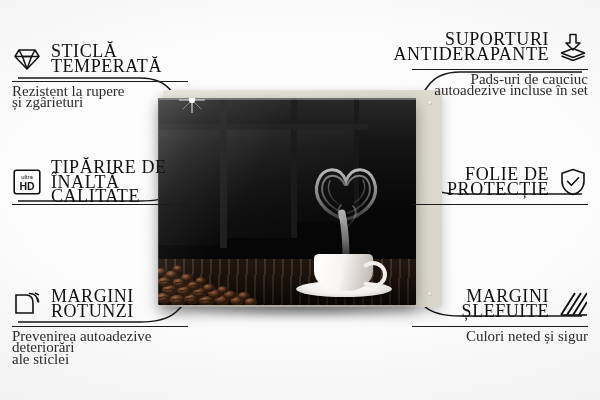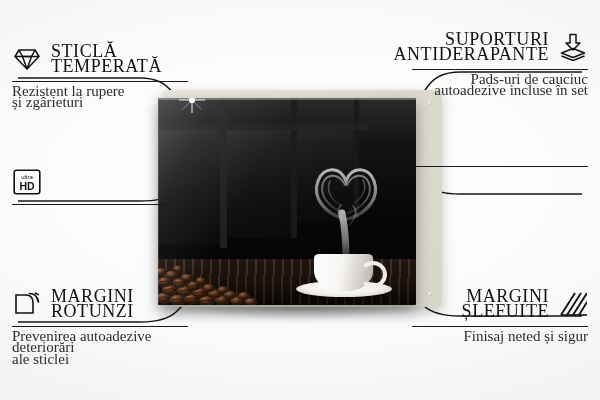--- a/index.html
+++ b/index.html
@@ -401,20 +401,22 @@
 
   <div class="feat left" id="feat-hd-print">
     <div class="feat-head">
       <span class="feat-icon">
         <svg width="28" height="26" viewBox="0 0 28 26">
           <rect x="1.2" y="1.2" width="25.6" height="23.6" rx="2.2" fill="none" stroke="#111111" stroke-width="1.6"></rect>
           <text x="14" y="10.4" text-anchor="middle" font-family="Liberation Sans, sans-serif" font-size="6" fill="#111111">ultra</text>
           <text x="14" y="21" text-anchor="middle" font-family="Liberation Sans, sans-serif" font-size="10.5" font-weight="bold" fill="#111111">HD</text>
         </svg>
       </span>
+      <span class="feat-title">TIPĂRIRE DE
+ÎNALTĂ CALITATE</span>
     </div>
     <div class="feat-rule"></div>
   </div>
 
   <div class="feat left" id="feat-round-edges">
     <div class="feat-head">
       <span class="feat-icon">
         <svg width="28" height="26" viewBox="0 0 28 26">
           <g fill="none" stroke="#111111" stroke-width="1.6" stroke-linecap="round">
             <path d="M3,4 H13 Q20,4 20,12 V22 H3 Z"></path>
@@ -445,36 +447,49 @@
       </span>
       <span class="feat-title">SUPORTURI
 ANTIDERAPANTE</span>
     </div>
     <div class="feat-rule"></div>
     <div class="feat-sub">Pads-uri de cauciuc
 autoadezive incluse în set</div>
   </div>
 
   <div class="feat right" id="feat-protect-film">
+    <div class="feat-head">
+      <span class="feat-icon">
+        <svg width="26" height="28" viewBox="0 0 26 28">
+          <g fill="none" stroke="#111111" stroke-width="1.6" stroke-linejoin="round">
+            <path d="M13,1.5 L24,5.2 V13 C24,20.2 19,25 13,26.6
+                     C7,25 2,20.2 2,13 V5.2 Z"></path>
+            <path d="M7.6,13.4 L11.4,17.2 L18.6,9.8" stroke-linecap="round"></path>
+          </g>
+        </svg>
+      </span>
+      <span class="feat-title">FOLIE DE
+PROTECȚIE</span>
+    </div>
     <div class="feat-rule"></div>
   </div>
 
   <div class="feat right" id="feat-polished-edges">
     <div class="feat-head">
       <span class="feat-icon">
         <svg width="28" height="26" viewBox="0 0 28 26">
           <g stroke="#111111" stroke-width="1.9" stroke-linecap="butt">
             <path d="M2,24 L16,2"></path>
             <path d="M8,24 L22,2"></path>
             <path d="M14,24 L28,2"></path>
             <path d="M20,24 L28,11"></path>
           </g>
           <path d="M2,24 L28,24" stroke="#111111" stroke-width="1.6"></path>
         </svg>
       </span>
       <span class="feat-title">MARGINI
 ȘLEFUITE</span>
     </div>
     <div class="feat-rule"></div>
-    <div class="feat-sub">Finisaj neted și sigur</div>
+    <div class="feat-sub">Culori neted și sigur</div>
   </div>
 
 </div>
 
 </body></html>

